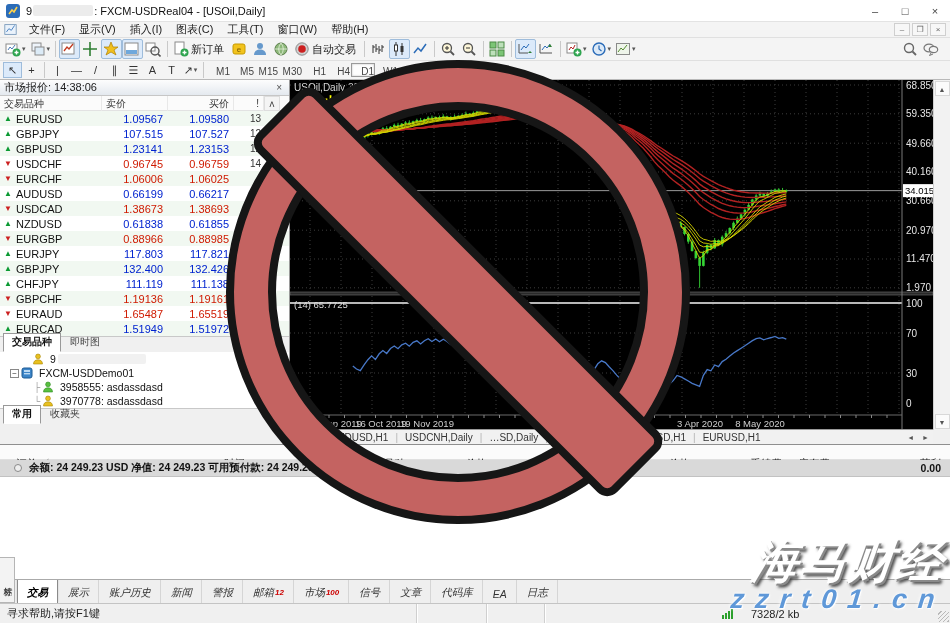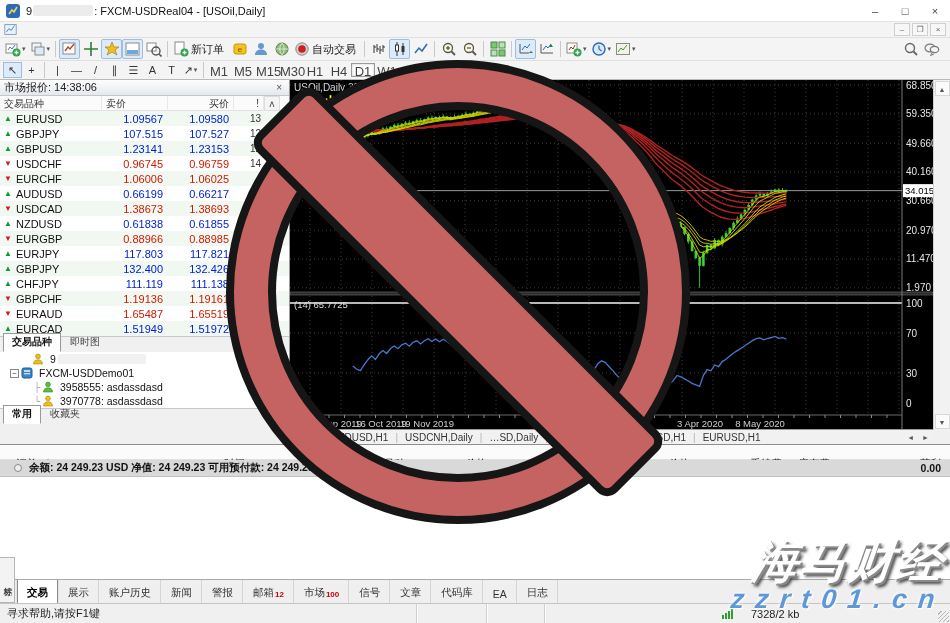--- a/index.html
+++ b/index.html
@@ -19,30 +19,30 @@
   .menubar { height:16px; background:#f4f4f4; display:flex; align-items:center; padding-left:4px;
              border-bottom:1px solid #e0e0e0; font-size:11px; color:#222; }
   .menubar .mitem { padding:0 7px; }
   .childbtns { margin-left:auto; display:flex; margin-right:4px; }
   .cbtn { width:16px; height:13px; border:1px solid #cfcfcf; background:#f7f7f7; color:#666;
           font-size:8px; line-height:11px; text-align:center; margin-left:2px; }
   
   .tbar { display:flex; align-items:center; background:#f4f4f4; padding-left:3px; }
   .t1 { height:23px; border-bottom:1px solid #e0e0e0; }
   .t2 { height:19px; border-bottom:1px solid #b9b9b9; }
-  .tbtn { height:20px; min-width:21px; display:flex; align-items:center; justify-content:flex-end;
+  .tbtn { height:20px; min-width:21px; display:flex; align-items:center; justify-content:flex-start;
           border:1px solid transparent; border-radius:2px; padding:0 1px; }
   .tbtn.active { border-color:#9ebcdb; background:#dceafa; }
   .tbtn .lbl { font-size:11px; color:#222; margin:0 3px 0 2px; }
   .dd { font-size:7px; color:#555; margin-left:1px; }
   .sep { width:1px; height:16px; background:#c9c9c9; margin:0 3px; }
   .dtool { width:19px; height:16px; display:flex; align-items:center; justify-content:center;
            font-size:11px; color:#333; border:1px solid transparent; }
   .dtool.active { border-color:#9ebcdb; background:#dceafa; }
-  .tf { font-size:13px; color:#444; width:24px; height:14px; line-height:15px; text-align:center;
+  .tf { font-size:10px; color:#444; width:24px; height:14px; line-height:15px; text-align:right;
         border:1px solid transparent; }
   .tf.active { border-color:#9a9a9a; background:#fdfdfd; box-shadow:inset 0 0 2px #bbb; }
   
   .main { display:flex; height:365px; border-bottom:1px solid #8f8f8f; }
   .left { width:290px; background:#fff; border-right:1px solid #9a9a9a; display:flex; flex-direction:column; }
   .cap { height:16px; background:linear-gradient(#fdfdfd,#e4e9ef); border-bottom:1px solid #c6c6c6;
          font-size:11px; color:#222; display:flex; align-items:center; padding:0 4px; }
   .capx { margin-left:auto; color:#555; font-size:10px; padding:0 3px; }
   .mwhead { height:15px; display:flex; font-size:10px; color:#333; border-bottom:1px solid #e2e2e2;
             background:#fbfbfb; align-items:center; }
@@ -88,21 +88,21 @@
   .thead span { position:absolute; top:12px; }
   .balrow { position:relative; height:17px; background:#d9d9d9; border-bottom:1px solid #c2c2c2;
             font-size:10.5px; display:flex; align-items:center; font-weight:bold; color:#111; }
   .balico { width:8px; height:8px; border:1px solid #8a8a8a; border-radius:50%; margin:0 7px 0 14px;
             background:#eee; }
   .balprofit { position:absolute; right:9px; }
   
   .termtabs { height:24px; background:#efefef; display:flex; align-items:flex-end; padding-left:17px;
               border-bottom:1px solid #c4c4c4; }
   .ttab { font-size:10.5px; color:#333; padding:14px 9px 3px; border:1px solid transparent;
-          border-bottom:none; margin-top:2px; display:flex; align-items:flex-end; gap:1px; }
+          border-bottom:none; margin-top:2px; display:flex; align-items:center; gap:1px;font-style:italic; }
   .ttab.active { background:#fff; border-color:#8a8a8a; font-weight:bold; color:#000;
                  box-shadow:0 -1px 2px rgba(0,0,0,.15); }
   .badge { color:#cc0000; font-size:8px; font-weight:bold; padding-bottom:1px; }
   .sidetab { position:absolute; left:0; top:557px; width:15px; height:46px; background:#f3f3f3;
              border:1px solid #b5b5b5; border-left:none; writing-mode:vertical-rl; font-size:9px;
              color:#333; text-align:center; line-height:13px; z-index:5; }
   .statusbar { height:19px; background:#f0f0f0; display:flex; align-items:stretch; font-size:11px;
                color:#222; }
   .scell { border-right:1px solid #cfcfcf; box-shadow:1px 0 0 #fff; display:flex; align-items:center;
            padding-left:7px; }
@@ -142,20 +142,21 @@
     </span>
   </div>
 
   <div class="menubar">
     <span class="app-ico" style="width:13px;height:13px">
       <svg width="13" height="13" viewBox="0 0 16 16">
           <rect x="1" y="2" width="14" height="12" fill="#eaf2fb" stroke="#6f92b5"></rect>
           <path d="M3 11l3-4 3 2 4-6" stroke="#2b6cb8" fill="none"></path>
         </svg>
     </span>
+    <span id="menus"><span class="mitem">文件(F)</span><span class="mitem">显示(V)</span><span class="mitem">插入(I)</span><span class="mitem">图表(C)</span><span class="mitem">工具(T)</span><span class="mitem">窗口(W)</span><span class="mitem">帮助(H)</span></span>
     <span class="childbtns">
       <span class="cbtn">–</span>
       <span class="cbtn">❐</span>
       <span class="cbtn">×</span>
     </span>
   </div>
 
   <div class="tbar t1" id="tb1">
       <span class="tbtn">
         <svg width="16" height="16" viewBox="0 0 16 16">

